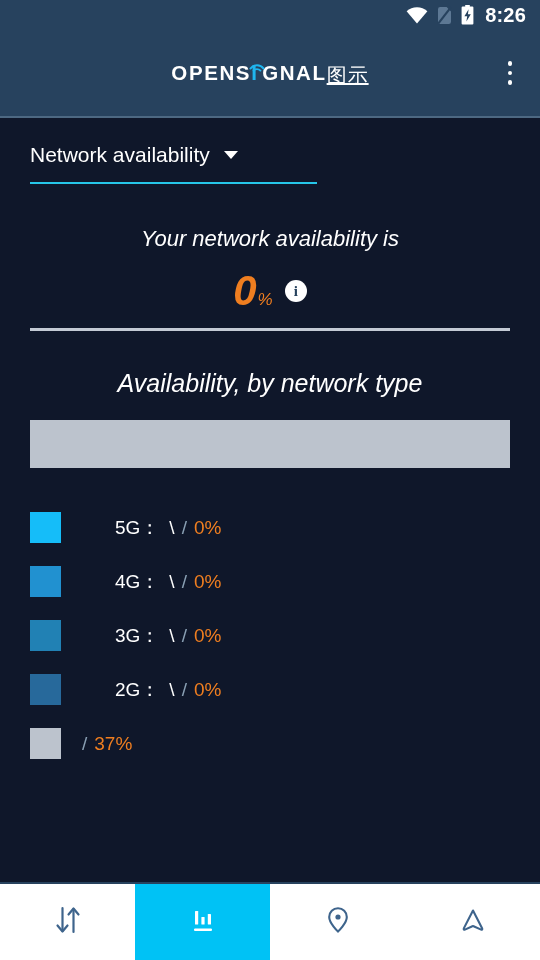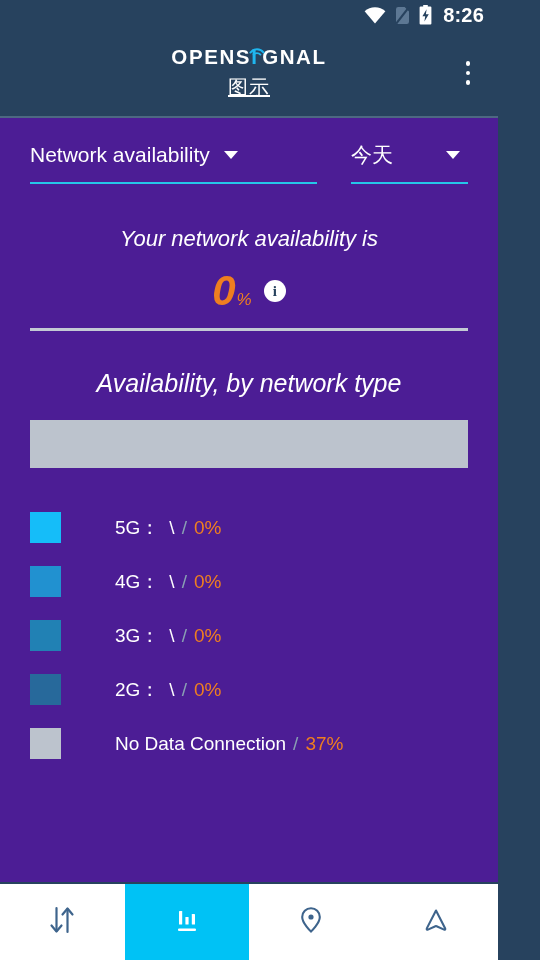--- a/index.html
+++ b/index.html
@@ -4,43 +4,43 @@
 <style>
   * { margin:0; padding:0; box-sizing:border-box; }
   html, body {
     width:540px; height:960px;
     background:#27425e;
     font-family:"Liberation Sans", sans-serif;
     overflow:hidden;
   }
   #app {
     position:relative;
-    width:498px; height:960px;
-    background:#4c1d95;
+    width:540px; height:960px;
+    background:#0f172a;
     display:flex; flex-direction:column;
   }
 
   
   .statusbar {
     height:30px; flex:0 0 30px;
     display:flex; align-items:center; justify-content:flex-end;
     padding-right:14px; gap:9px;
     background:#27425e;
   }
   .sb-icon { display:flex; align-items:center; justify-content:center; }
   .sb-time {
     color:#ffffff; font-size:20px; font-weight:bold;
     letter-spacing:.2px; margin-left:2px; line-height:1;
   }
 
   
   .appbar {
     flex:0 0 86px;
     position:relative;
-    display:flex; flex-direction:column;
+    display:flex; flex-direction:row;
     align-items:center; justify-content:center;
     background:#27425e;
   }
   .logo-row {
     display:flex; align-items:flex-start; justify-content:center;
     height:24px;
   }
   .logo-text {
     color:#ffffff; font-size:20.5px; font-weight:bold;
     letter-spacing:1.6px; line-height:24px;
@@ -240,24 +240,20 @@
       <i></i>
     </div>
   </div>
   <div class="appbar-divider"></div>
 
   <div class="filters">
     <div class="filter primary">
       <span class="filter-label">Network availability</span>
       <span class="caret"></span>
     </div>
-    <div class="filter secondary">
-      <span class="filter-label">今天</span>
-      <span class="caret"></span>
-    </div>
   </div>
 
   <div class="content">
 
     <div class="headline">Your network availability is</div>
 
     <div class="big-value-row">
       <span class="big-value">0</span>
       <span class="big-unit">%</span>
       <span class="info-btn">
@@ -310,21 +306,20 @@
             <span class="lg-name">2G</span>
             <span class="lg-colon">：</span>
             <span class="lg-speed">\</span>
             <span class="lg-sep">/</span>
             <span class="lg-pct">0%</span>
           </span>
         </div>
         <div class="legend-row">
           <span class="swatch" style="background: rgb(188, 195, 205);"></span>
           <span class="legend-text">
-            <span class="lg-name">No Data Connection</span>
             <span class="lg-sep">/</span>
             <span class="lg-pct">37%</span>
           </span>
         </div>
       </div>
 
   </div>
 
   <div class="bottomnav">
     <div class="navitem">

